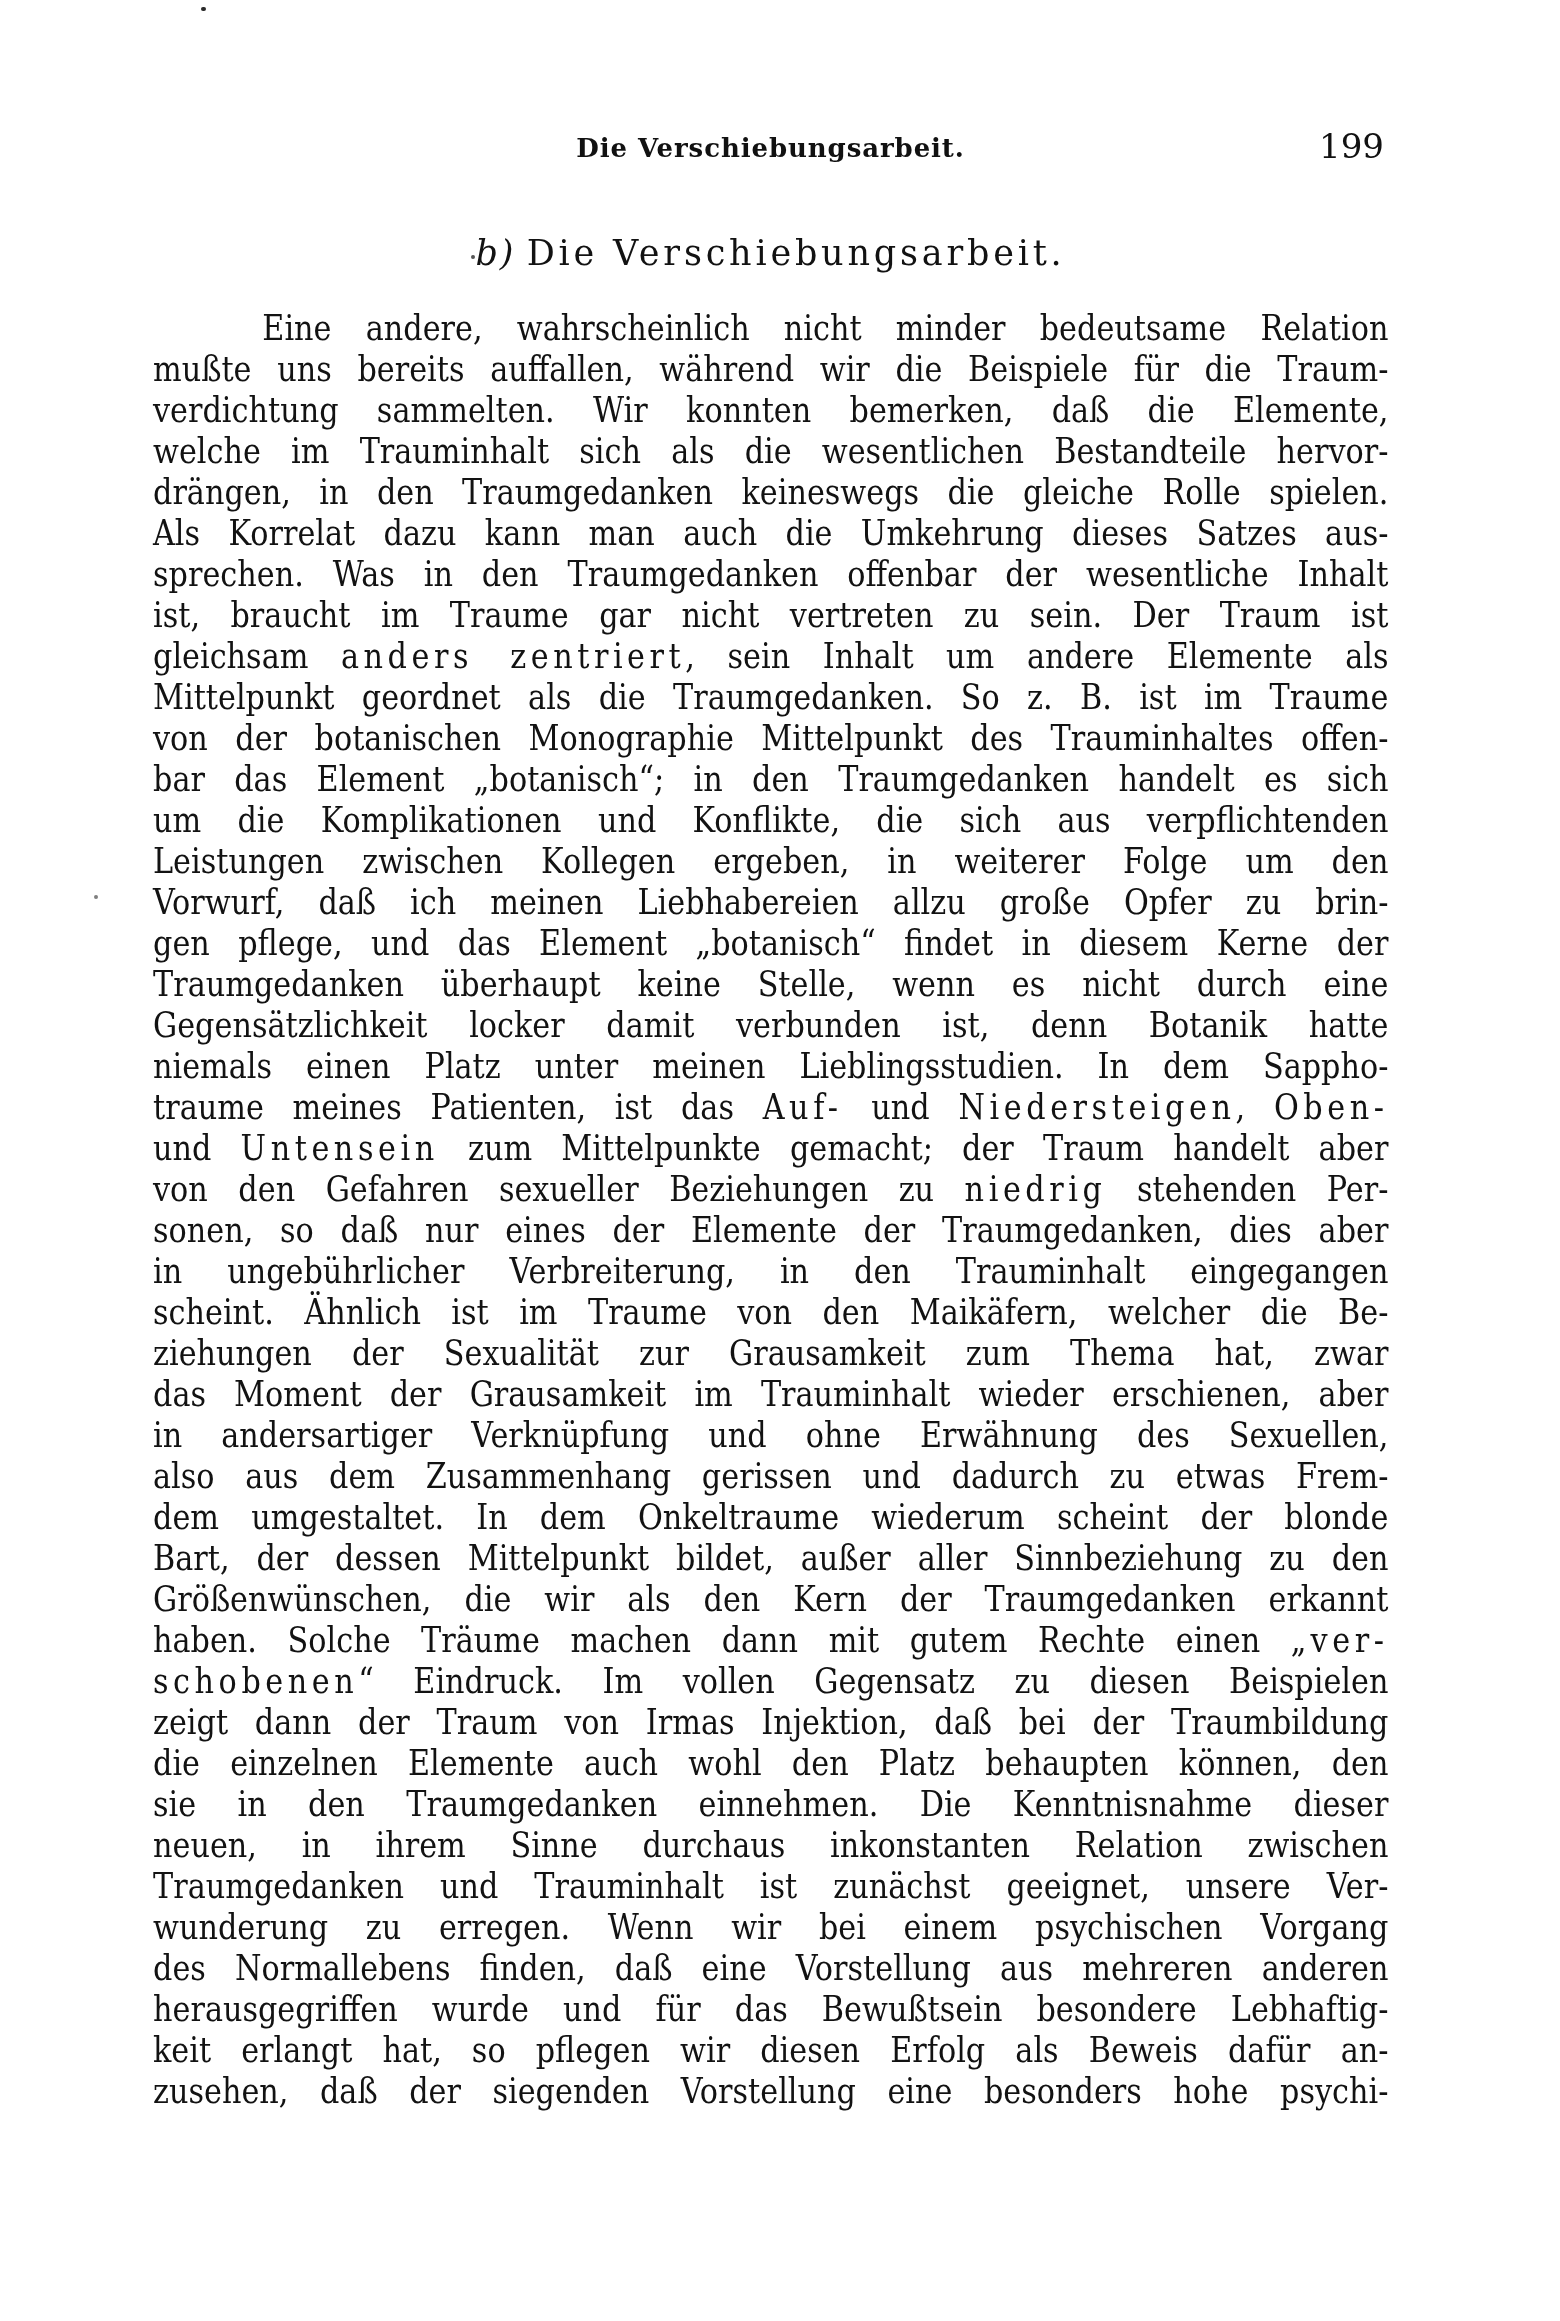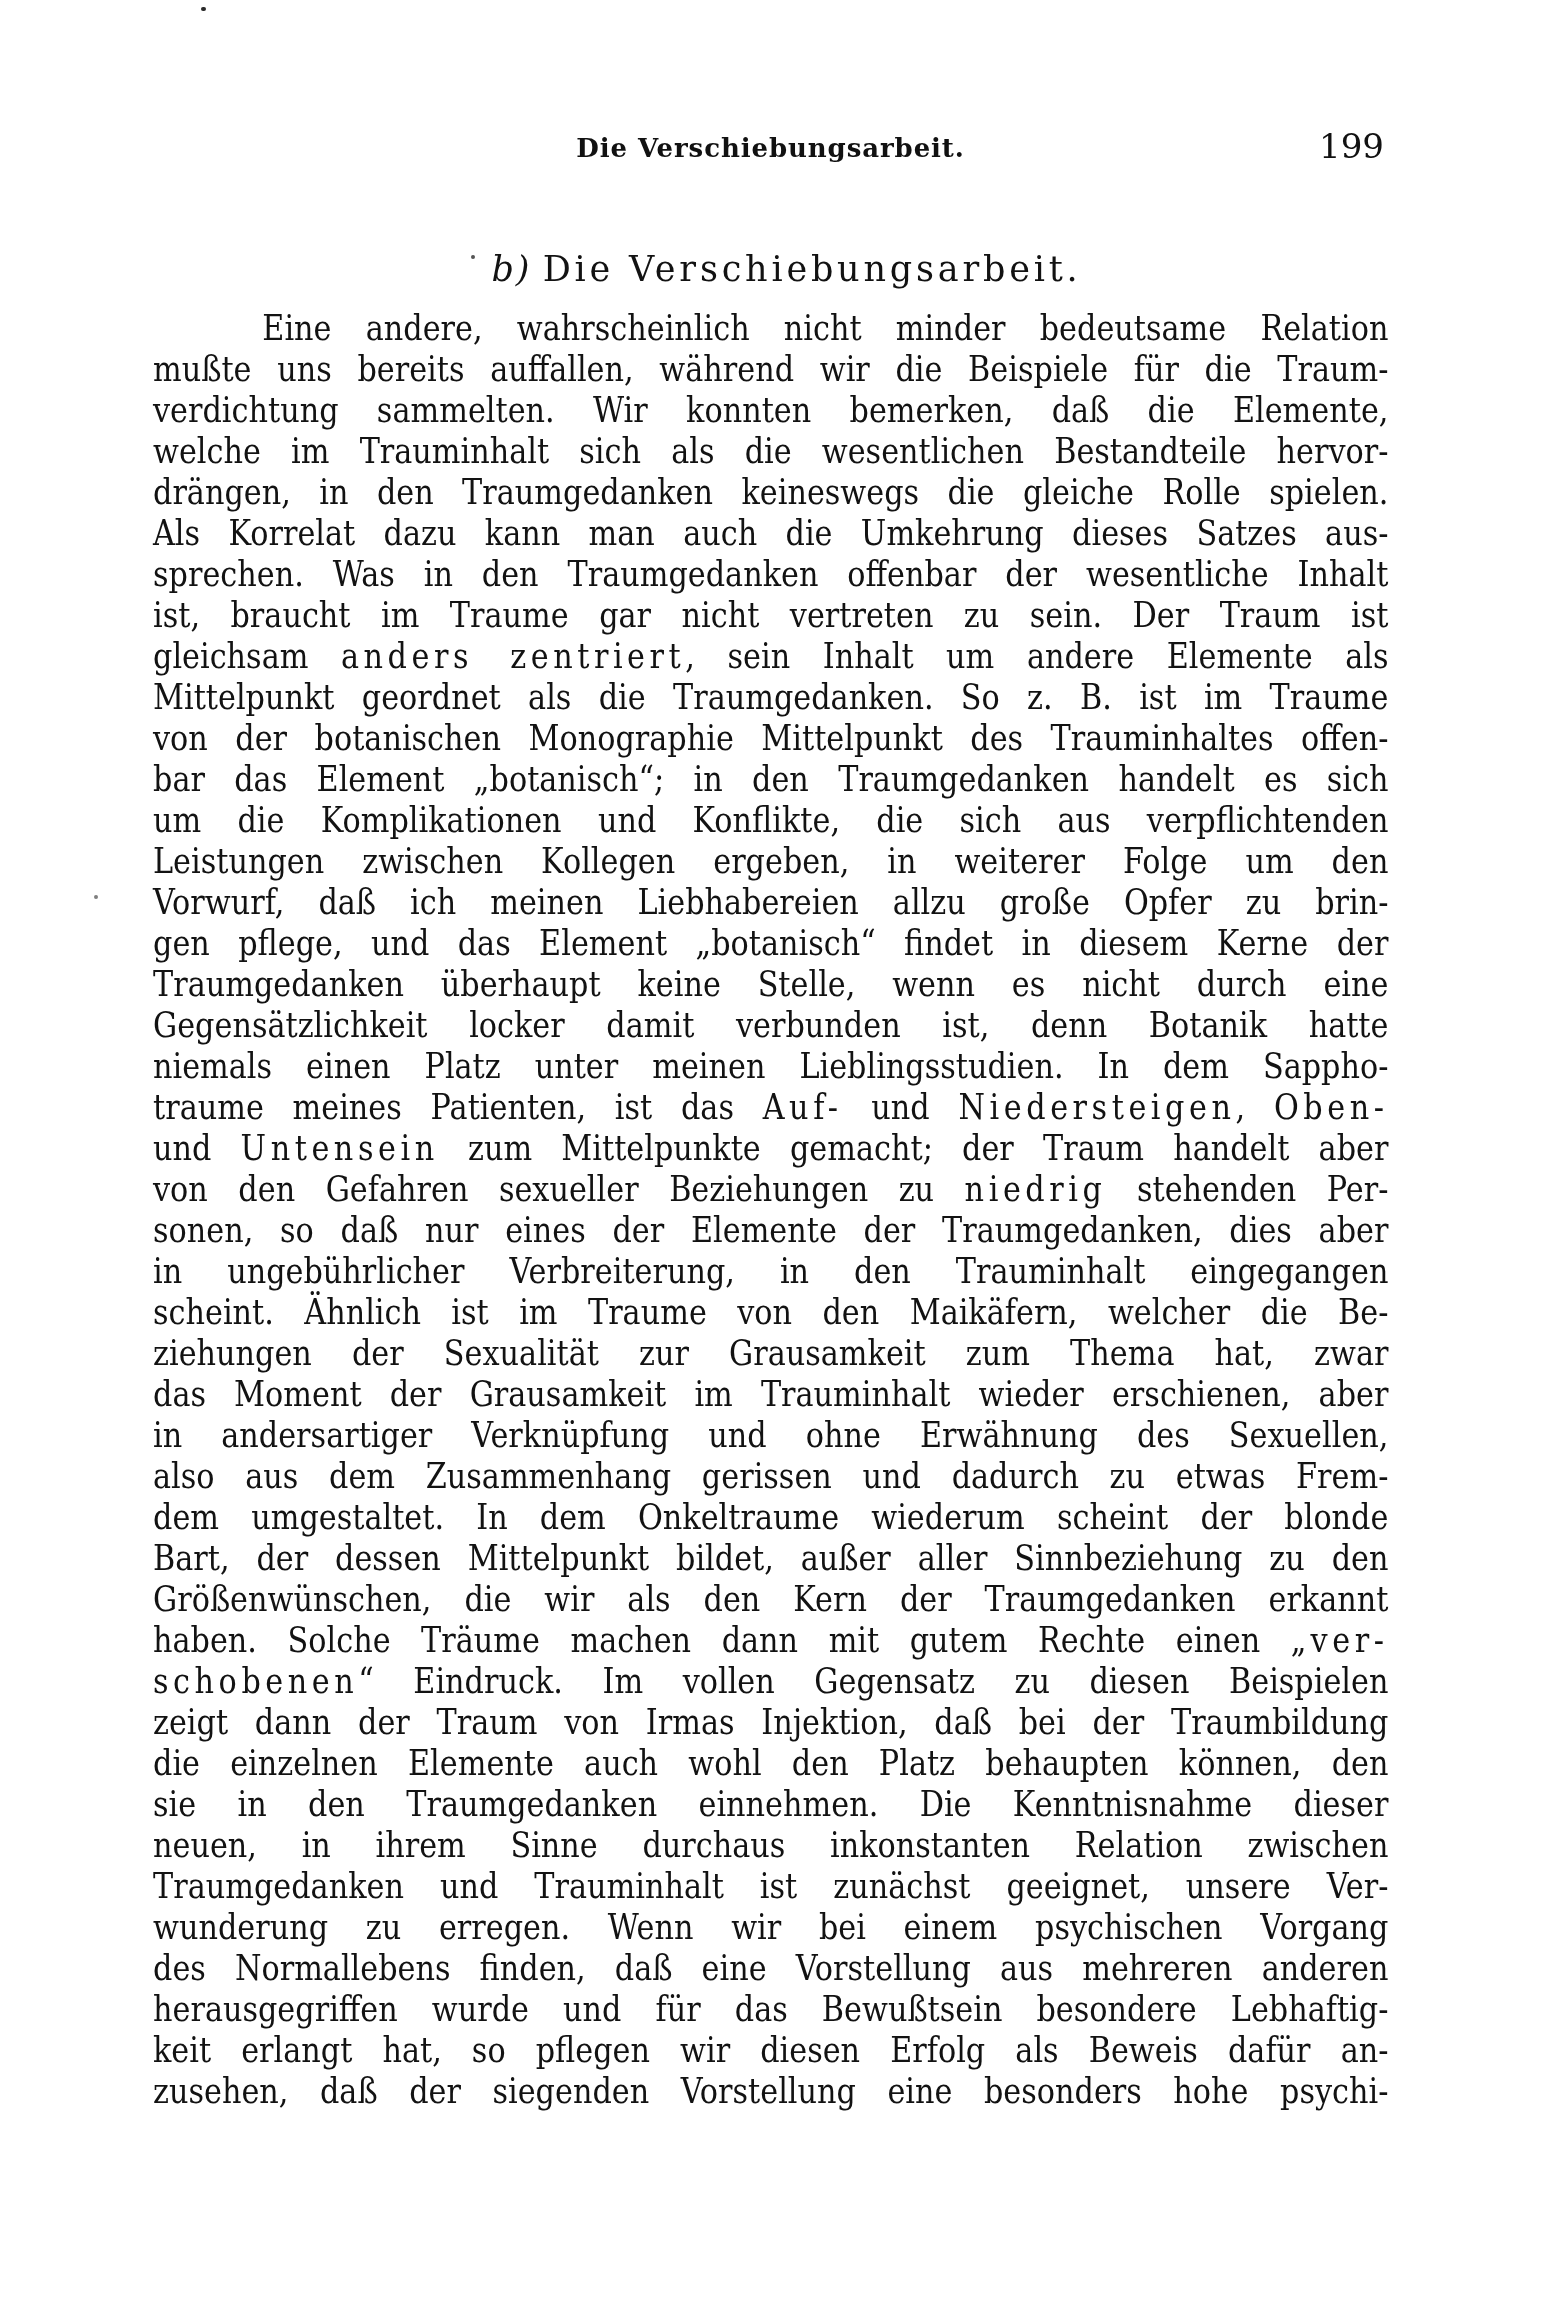--- a/index.html
+++ b/index.html
@@ -18,21 +18,21 @@
     color:#111;
   }
   .page-number {
     position:absolute; top:126px; left:153px; width:1231px;
     text-align:right;
     font-size:34px; font-weight:normal;
     color:#111;
   }
   .section-heading {
     position:absolute; top:233px; left:153px; width:1235px;
-    margin:16px;
+    margin:0;
     text-align:center;
     font-size:35px; font-weight:normal; letter-spacing:3.8px;
     color:#121212;
   }
   .section-heading .enum {
     font-style:italic; letter-spacing:1.9px; margin-right:11.3px;
   }
   .body-text {
     position:absolute; top:307px; left:153px;
     width:1469px;

